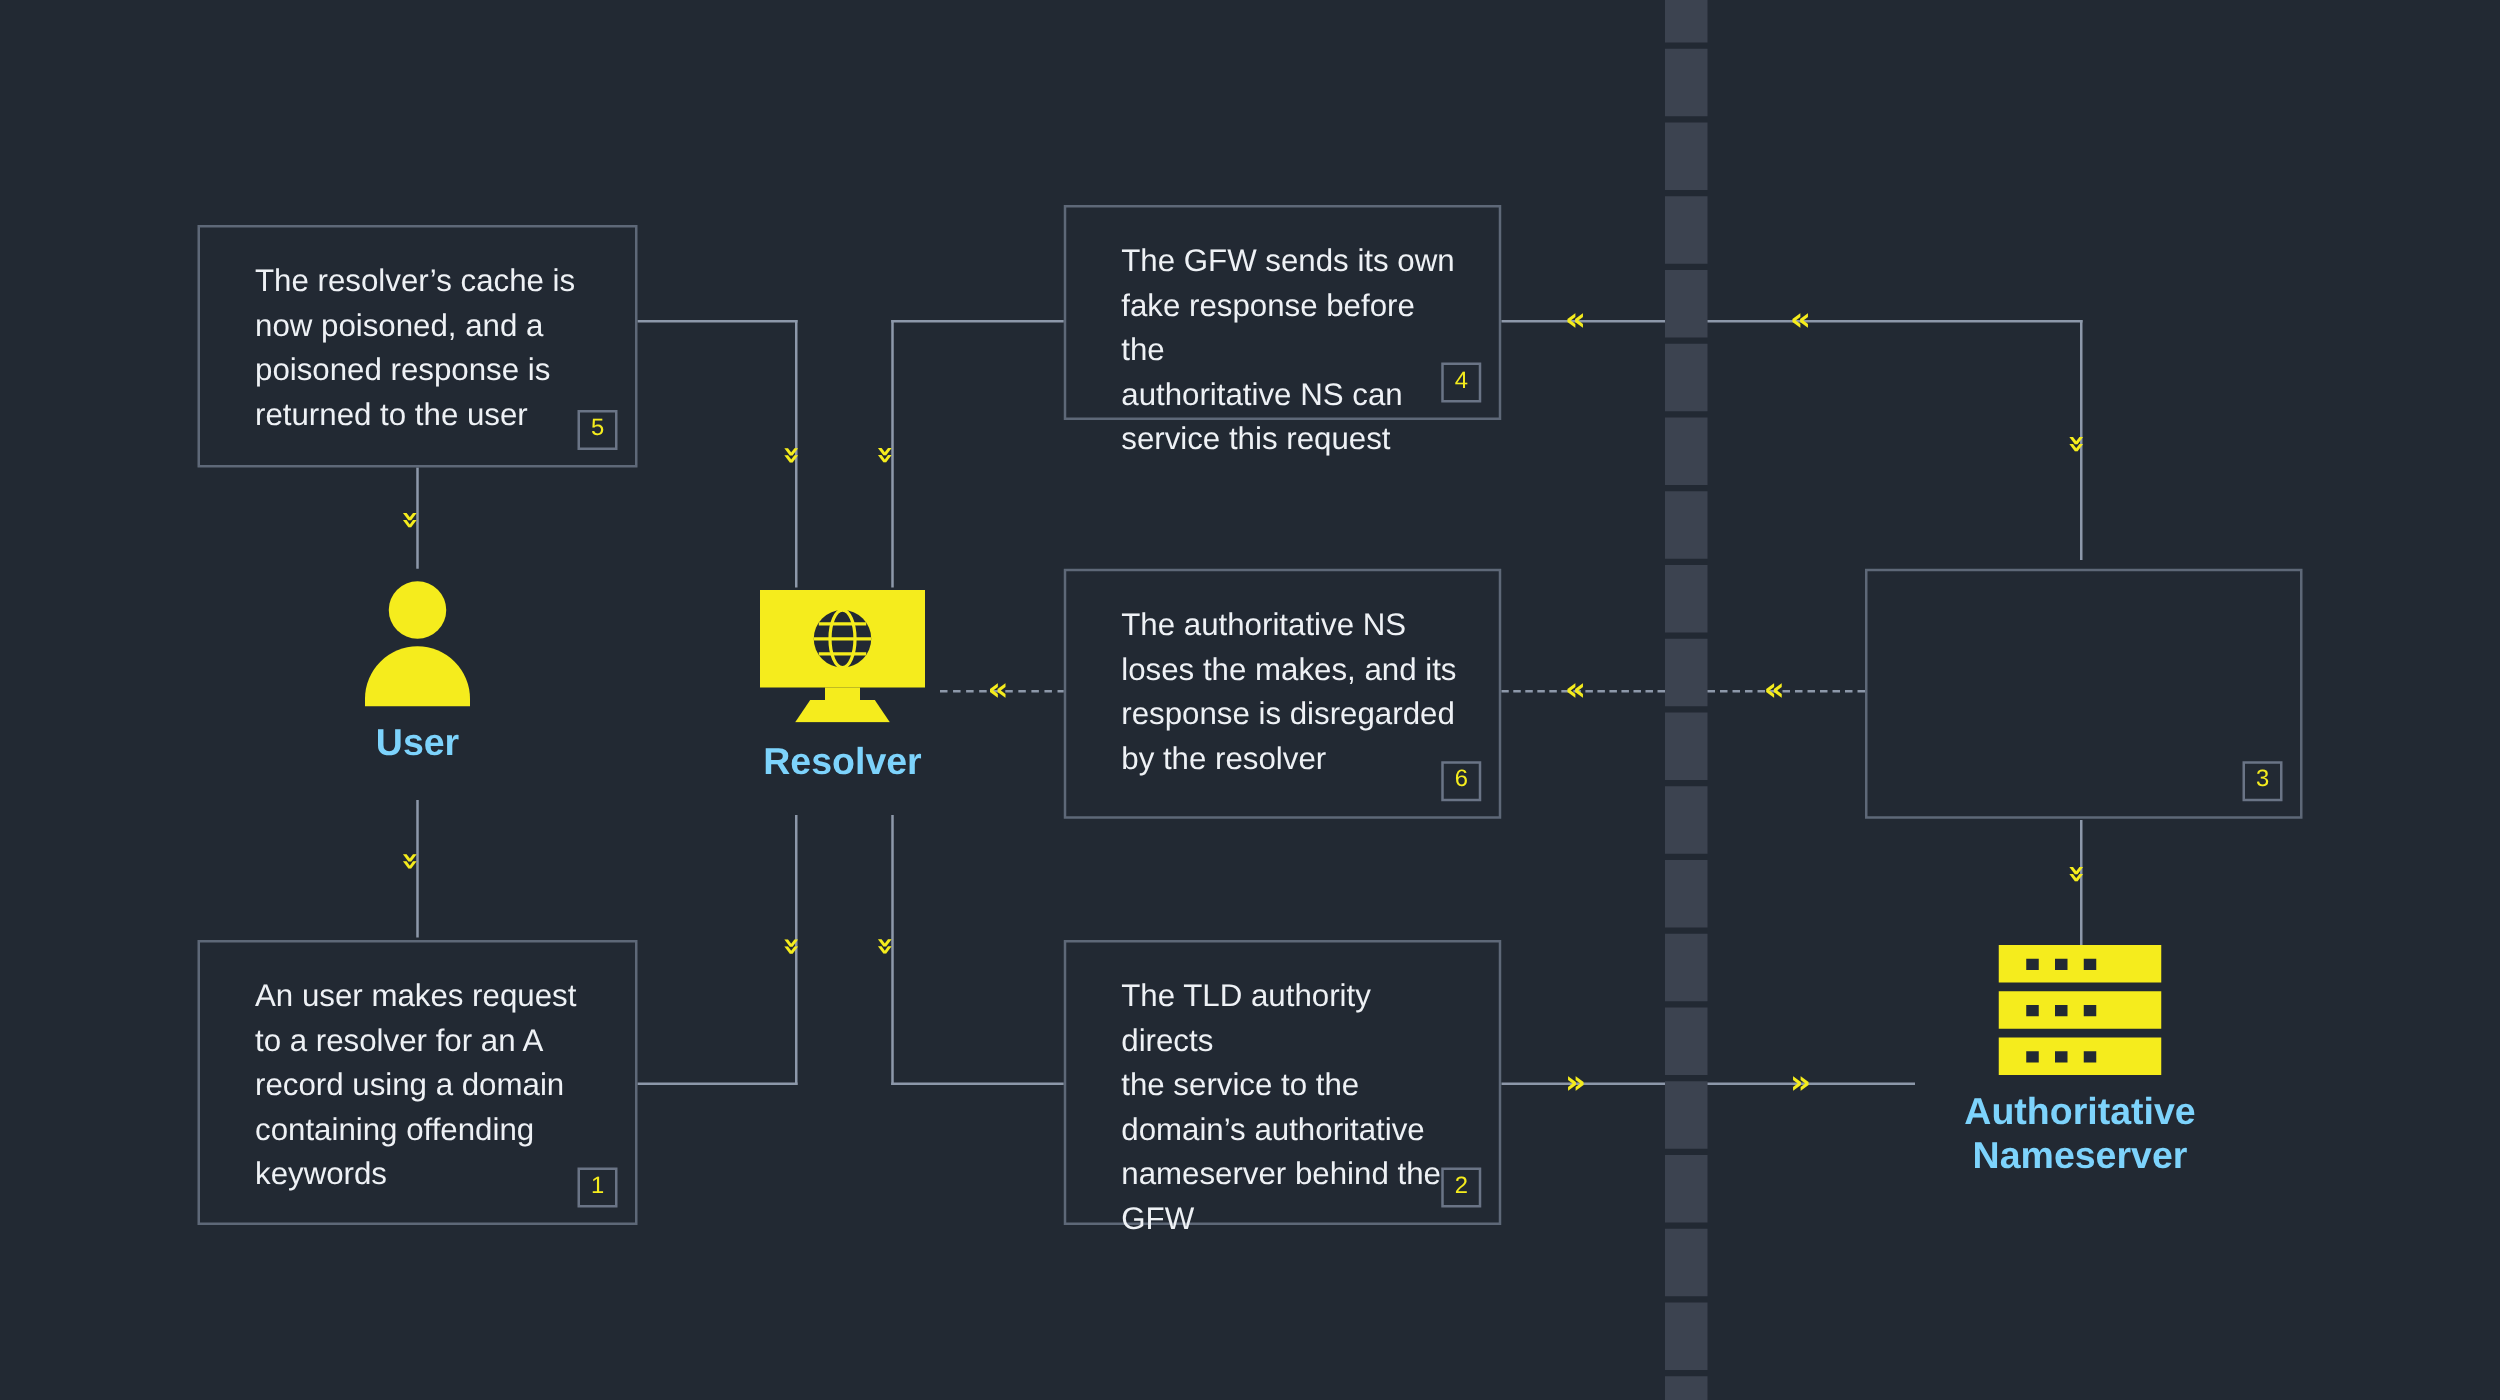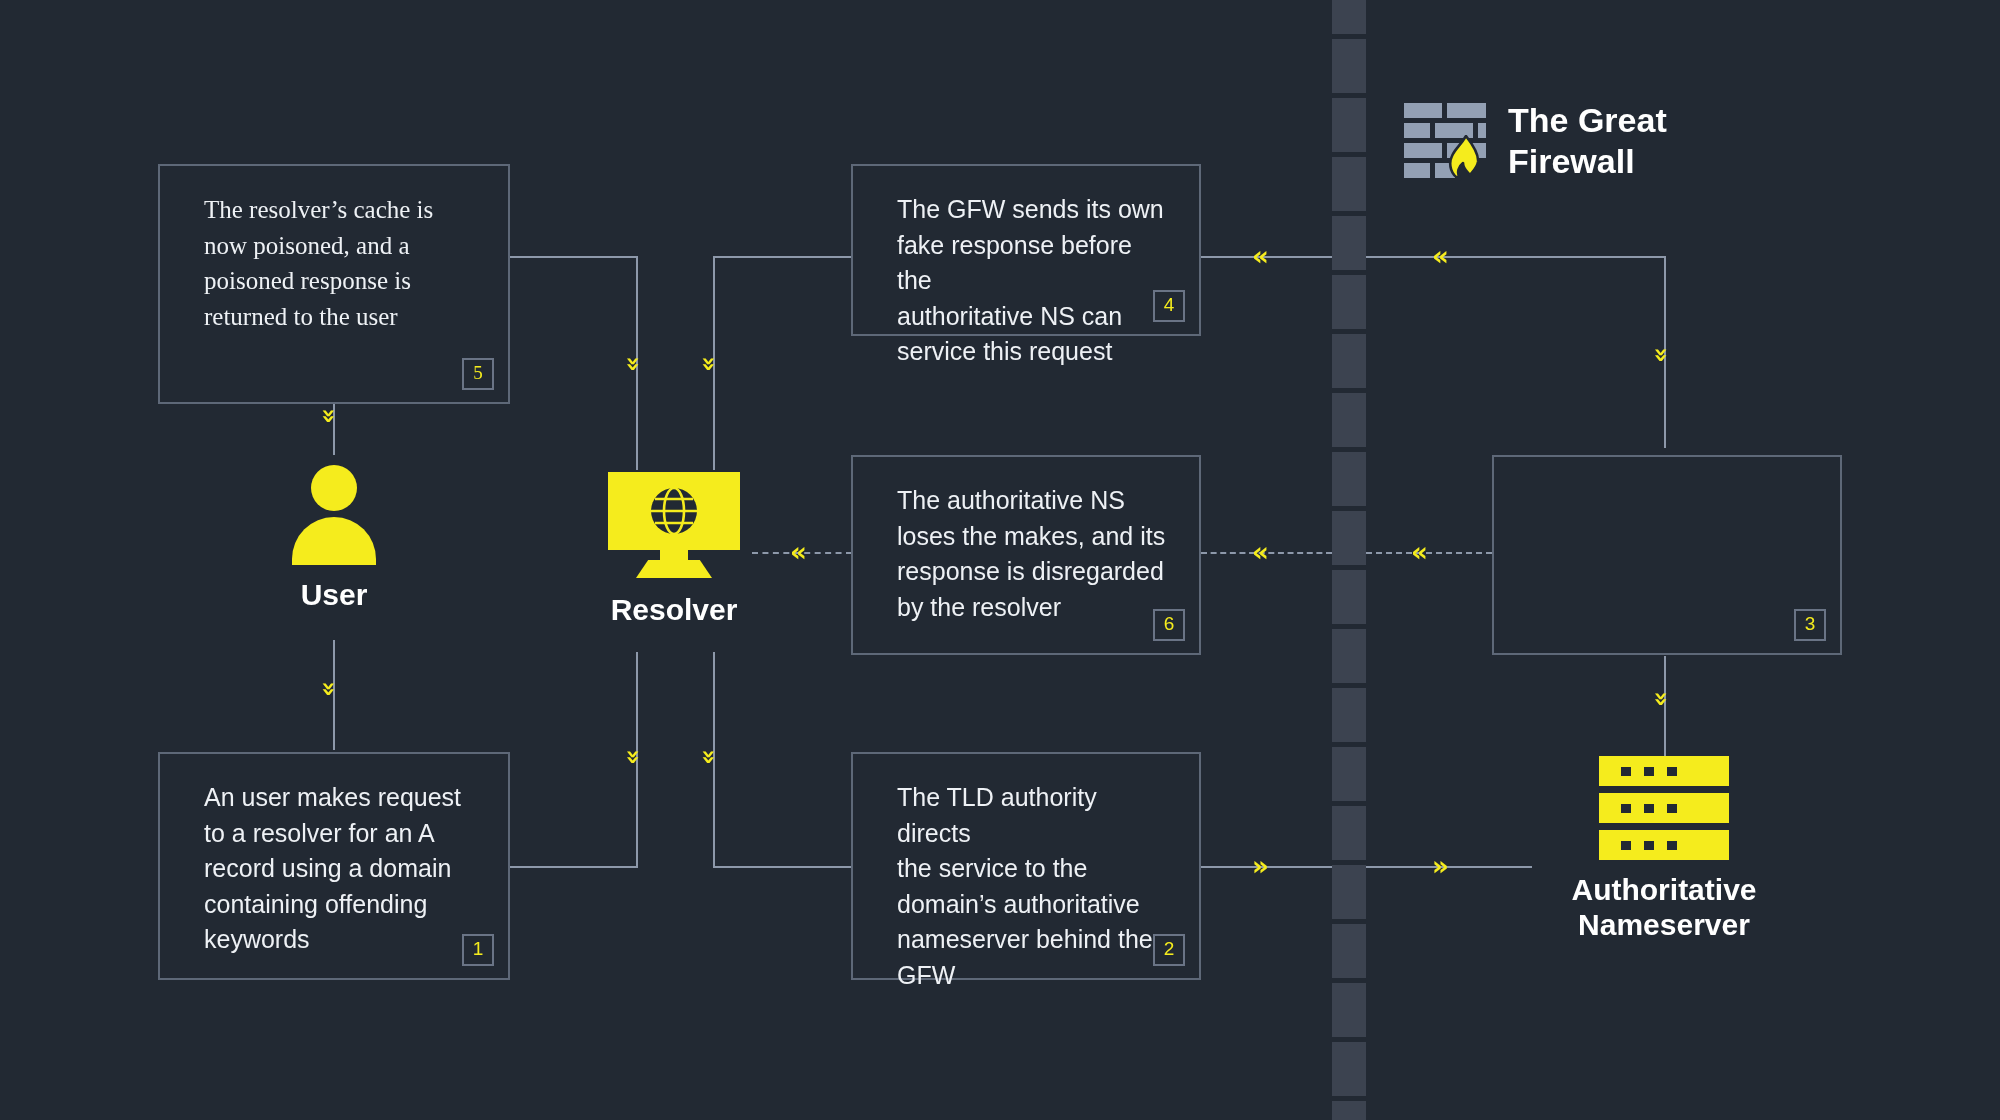--- a/index.html
+++ b/index.html
@@ -85,21 +85,21 @@
     border: 2px solid #6a7486;
     color: #f5ec1d;
     font-size: 19px;
     line-height: 26px;
     text-align: center;
   }
 
   
   .node { position: absolute; text-align: center; }
   .node .nlabel {
-    color: #ffffff;
+    color: #7dd3fc;
     font-size: 30px;
     font-weight: bold;
     line-height: 1.18;
     margin-top: 12px;
     white-space: pre-line;
   }
 
   
   .user-ico { position: relative; width: 84px; height: 100px; margin: 0 auto; }
   .user-head {
@@ -251,21 +251,21 @@
   <div class="chev" style="left:1252px; top:539px;">«</div>
   <div class="chev" style="left:1411px; top:539px;">«</div>
   <div class="chev" style="left:790px; top:539px;">«</div>
 
   <div class="chev" style="left:1252px; top:853px;">»</div>
   <div class="chev" style="left:1432px; top:853px;">»</div>
 
   <div class="chev up" style="left:1652px; top:343px; transform:rotate(-90deg);">«</div>
   <div class="chev up" style="left:1652px; top:687px; transform:rotate(-90deg);">«</div>
 
-  <div class="stepbox" style="left:158px; top:164px; width:352px; height:240px;font-family:Liberation Serif, serif;">
+  <div class="stepbox" style="left:158px; top:180px; width:352px; height:194px;">
     <div class="txt">The resolver’s cache is
 now poisoned, and a
 poisoned response is
 returned to the user</div>
     <div class="badge">5</div>
   </div>
 
   <div class="stepbox" style="left:158px; top:752px; width:352px; height:228px;">
     <div class="txt">An user makes request
 to a resolver for an A
@@ -343,32 +343,14 @@
       <div class="srv-bar">
           <span class="srv-dot d1"></span>
           <span class="srv-dot d2"></span>
           <span class="srv-dot d3"></span>
         </div>
     </div>
     <div class="nlabel" style="width:260px; margin-left:-65px;">Authoritative
 Nameserver</div>
   </div>
 
-  <div class="gfw-title">
-    <div class="brickwall">
-      <div class="brick" style="left:0;  top:0;  width:38px;"></div>
-      <div class="brick" style="left:43px;top:0;  width:39px;"></div>
-      <div class="brick" style="left:0;  top:20px;width:26px;"></div>
-      <div class="brick" style="left:31px;top:20px;width:38px;"></div>
-      <div class="brick" style="left:74px;top:20px;width:8px;"></div>
-      <div class="brick" style="left:0;  top:40px;width:38px;"></div>
-      <div class="brick" style="left:43px;top:40px;width:39px;"></div>
-      <div class="brick" style="left:0;  top:60px;width:26px;"></div>
-      <div class="brick" style="left:31px;top:60px;width:20px;"></div>
-      <svg class="flame" viewBox="0 0 40 46">
-        <path d="M20 1 C14 11 9 14 6 21 C2 29 5 41 14 44 C10 37 13 31 17 28 C17 34 21 36 24 40 C27 36 31 33 32 27 C33 19 27 10 20 1 Z" fill="#f5ec1d" stroke="#222933" stroke-width="2.6" stroke-linejoin="round"></path>
-      </svg>
-    </div>
-    <div class="gfw-text">The Great
-Firewall</div>
-  </div>
 
 </div>
 
 </body></html>

